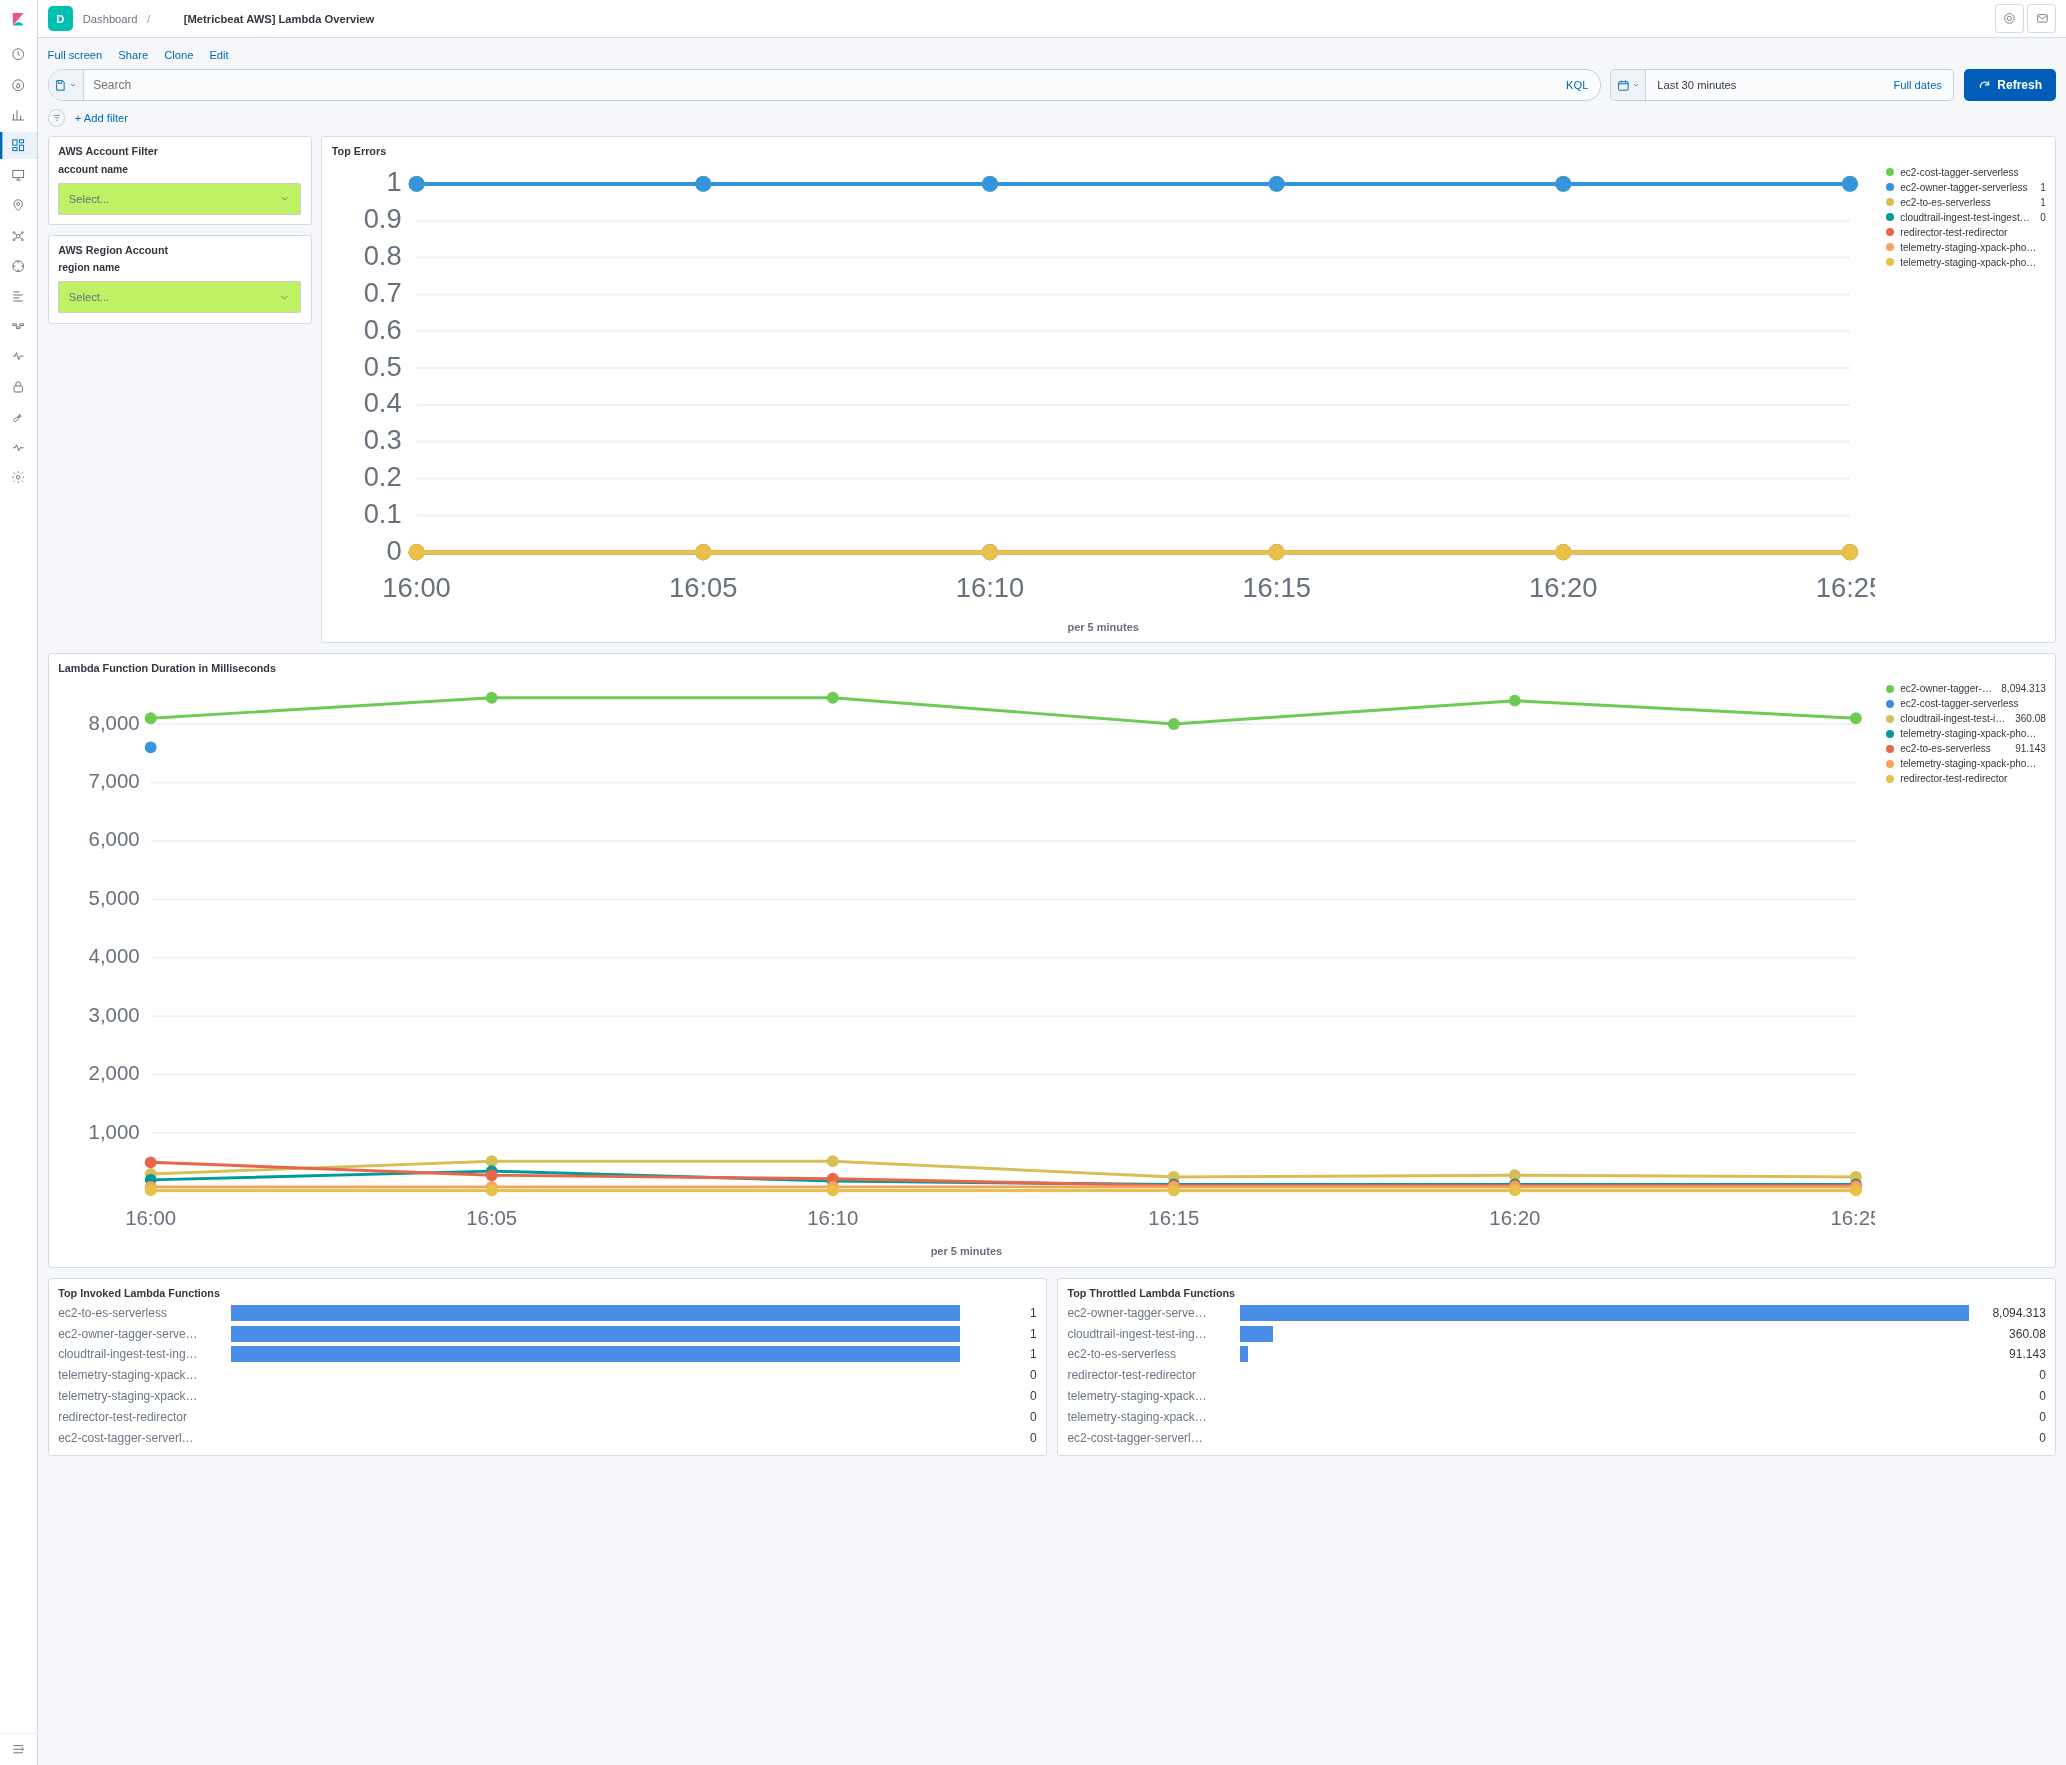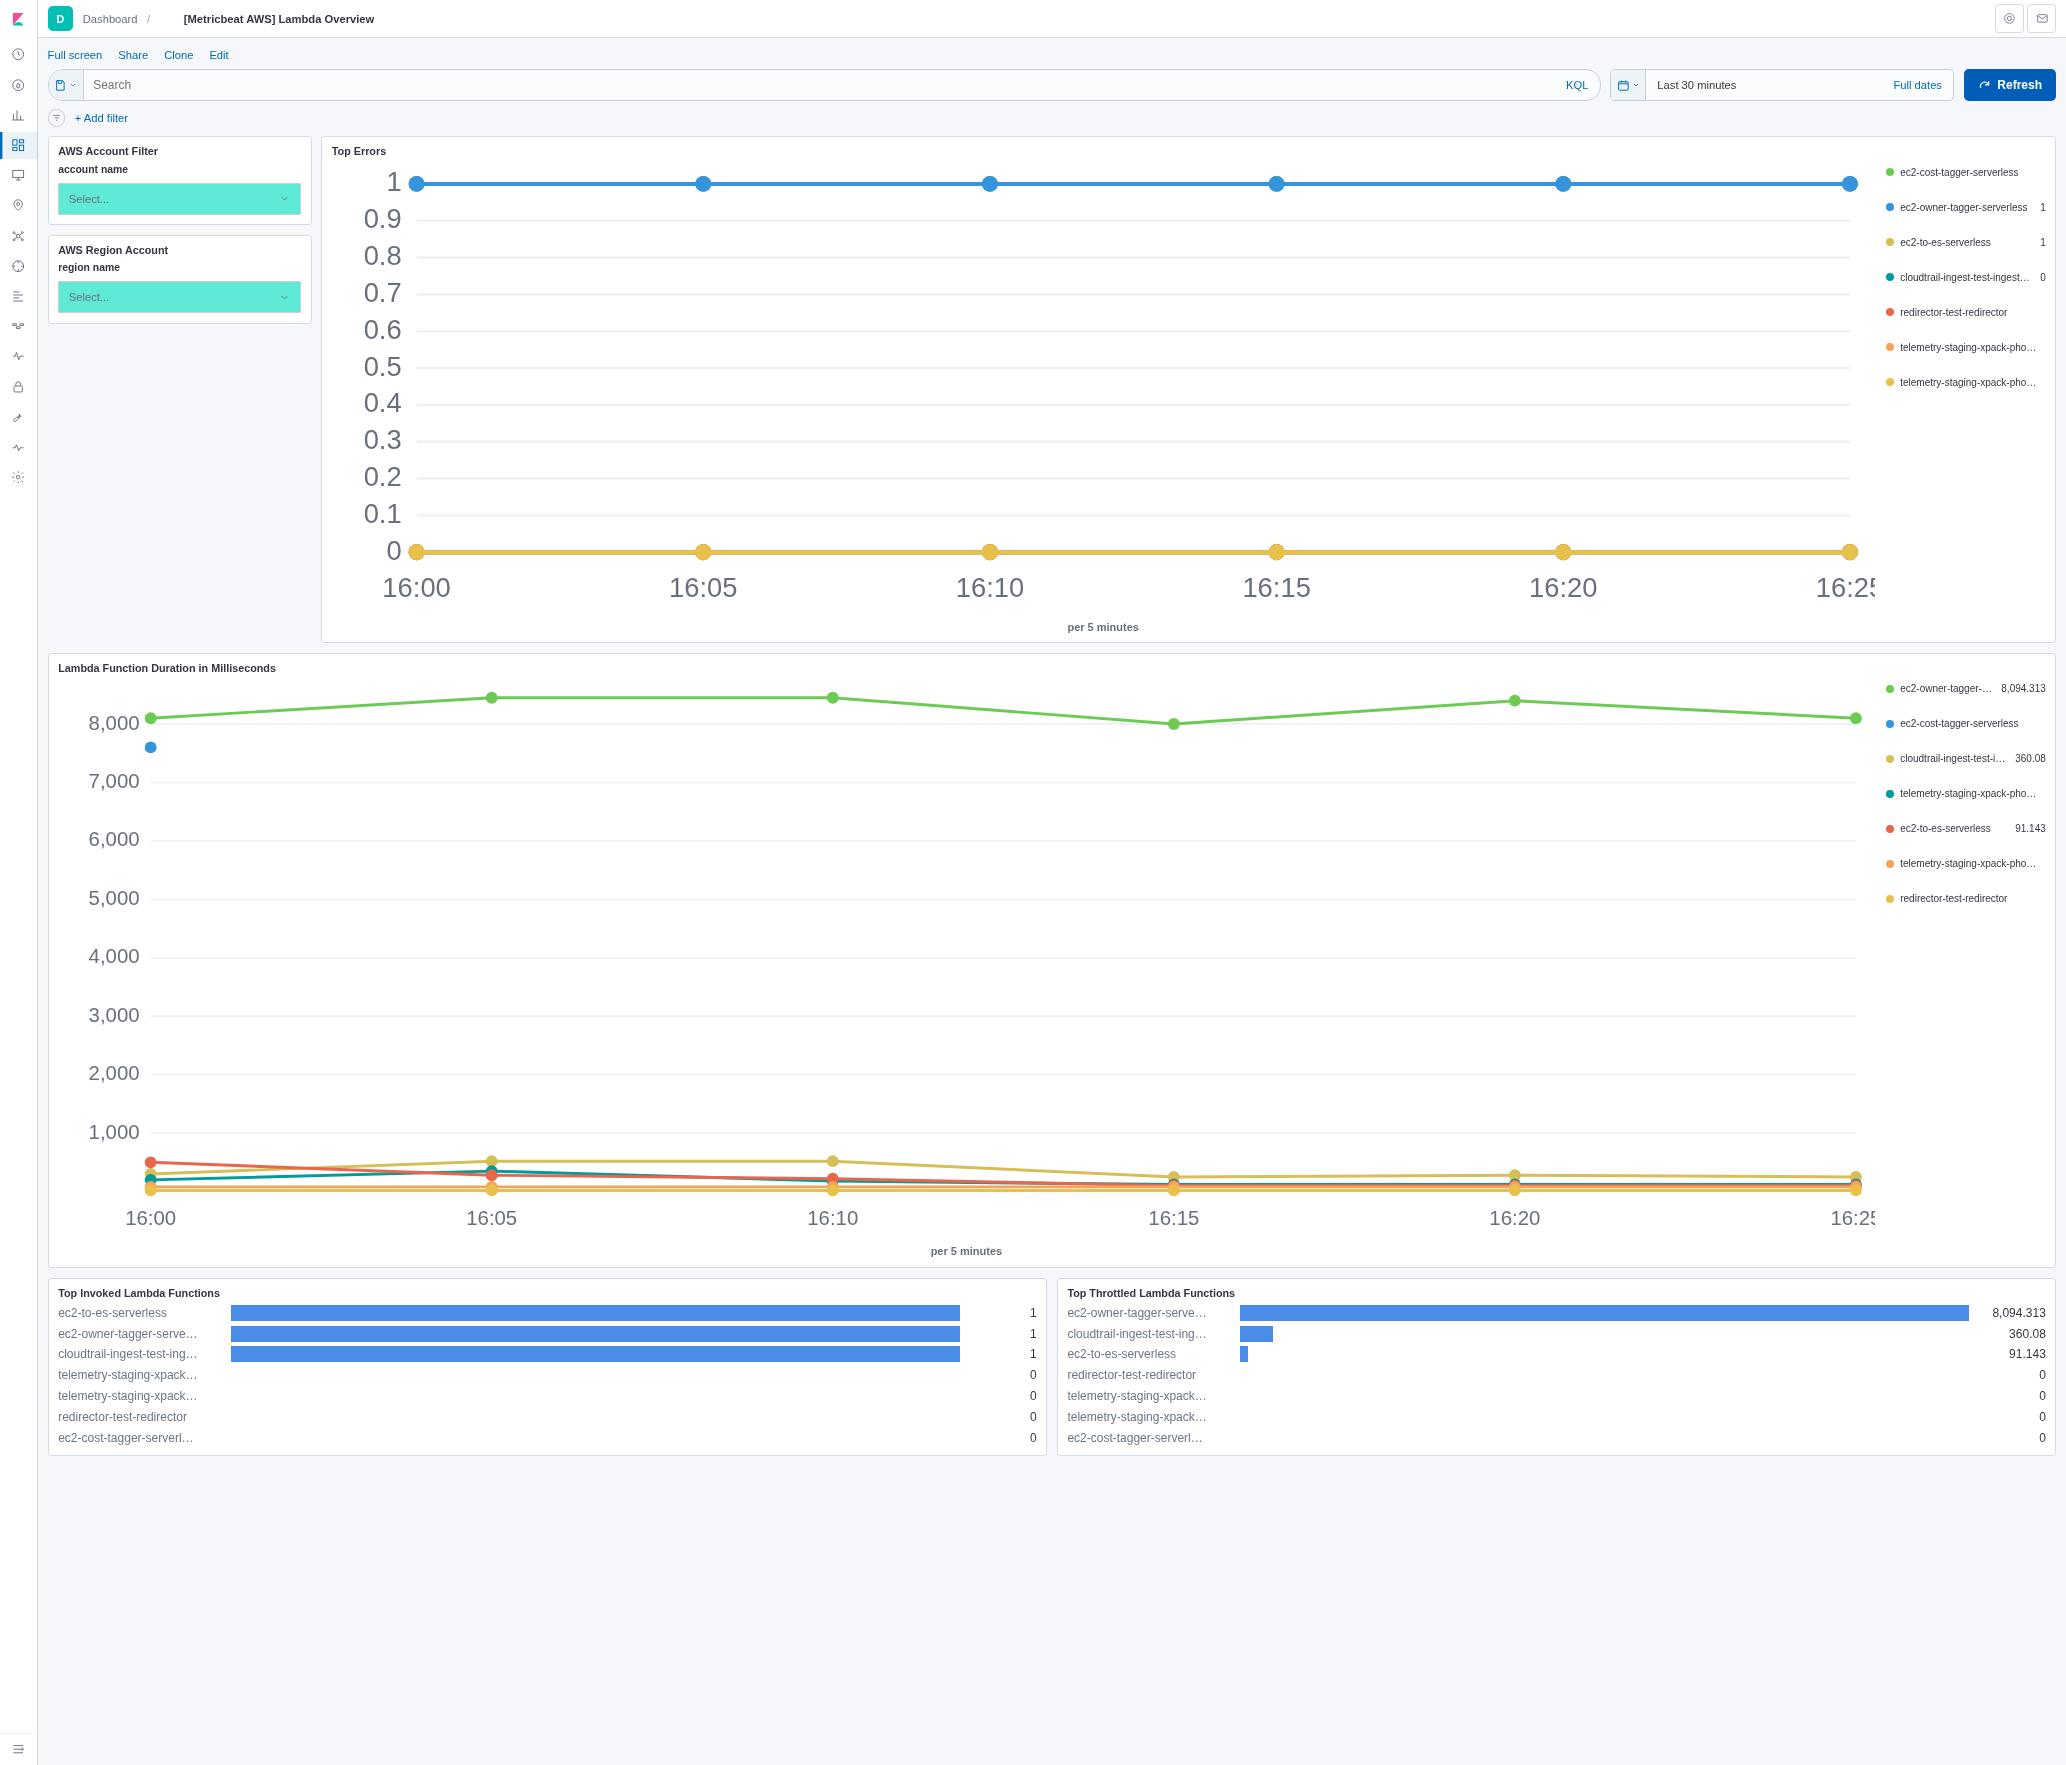--- a/index.html
+++ b/index.html
@@ -44,28 +44,28 @@
   .content { padding: 0 9.6px 12.8px 9.6px; display:flex; flex-direction:column; gap:9.6px; }
   .row { display:grid; gap:9.6px; }
   .row.two-7030 { grid-template-columns: 264px 1fr; }
   .row.one { grid-template-columns: 1fr; }
   .row.two-5050 { grid-template-columns: 1fr 1fr; }
 
   .panel { background:#fff; border:0.8px solid #D3DAE6; border-radius:3.2px; padding: 8px 9.6px 9.6px 9.6px; }
   .panel .panel-title { font-weight:700; font-size:10.8px; margin-bottom:6.4px; }
   .panel .panel-subtitle { font-weight:700; font-size:10.4px; margin: 3.2px 0 8px 0; }
 
-  .combo { border:0.8px solid #c9cfda; border-radius:1px; background:#5eead4; height:32px; display:flex; align-items:center; padding: 0 9.6px; color:#69707D; justify-content:space-between; }
+  .combo { border:0.8px solid #c9cfda; border-radius:1px; background:#bef264; height:32px; display:flex; align-items:center; padding: 0 9.6px; color:#69707D; justify-content:space-between; }
 
   .chart-wrap { display:flex; gap: 11.2px; }
   .chart-canvas { flex:1; position:relative; }
   .chart-svg { width:100%; height:auto; display:block; }
   .x-caption { text-align:center; font-size:11px; color:#69707D; margin-top:9px; font-weight:600; }
 
-  .legend { width: 160px; display:flex; flex-direction:column; gap:24px; font-size:10px; color:#343741; padding-top: 3.2px; }
+  .legend { width: 160px; display:flex; flex-direction:column; gap:4px; font-size:10px; color:#343741; padding-top: 3.2px; }
   .legend-row { display:flex; align-items:center; gap:6.4px; }
   .dot { width:8px; height:8px; border-radius:50%; flex:0 0 8px; }
   .legend-label { flex:1; white-space:nowrap; overflow:hidden; text-overflow:ellipsis; }
   .legend-val { color:#343741; }
 
   .table { display:flex; flex-direction:column; gap:4.8px; margin-top:3.2px; }
   .trow { display:grid; grid-template-columns: 168px 1fr 72px; align-items:center; gap:4.8px; font-size:12px; }
   .trow .tlabel { color:#6a7584; white-space:nowrap; overflow:hidden; text-overflow:ellipsis; }
   .trow .tbar { height:16px; position:relative; }
   .trow .tbar-fill { position:absolute; left:0; top:0; bottom:0; background:#4A8DE8; }

